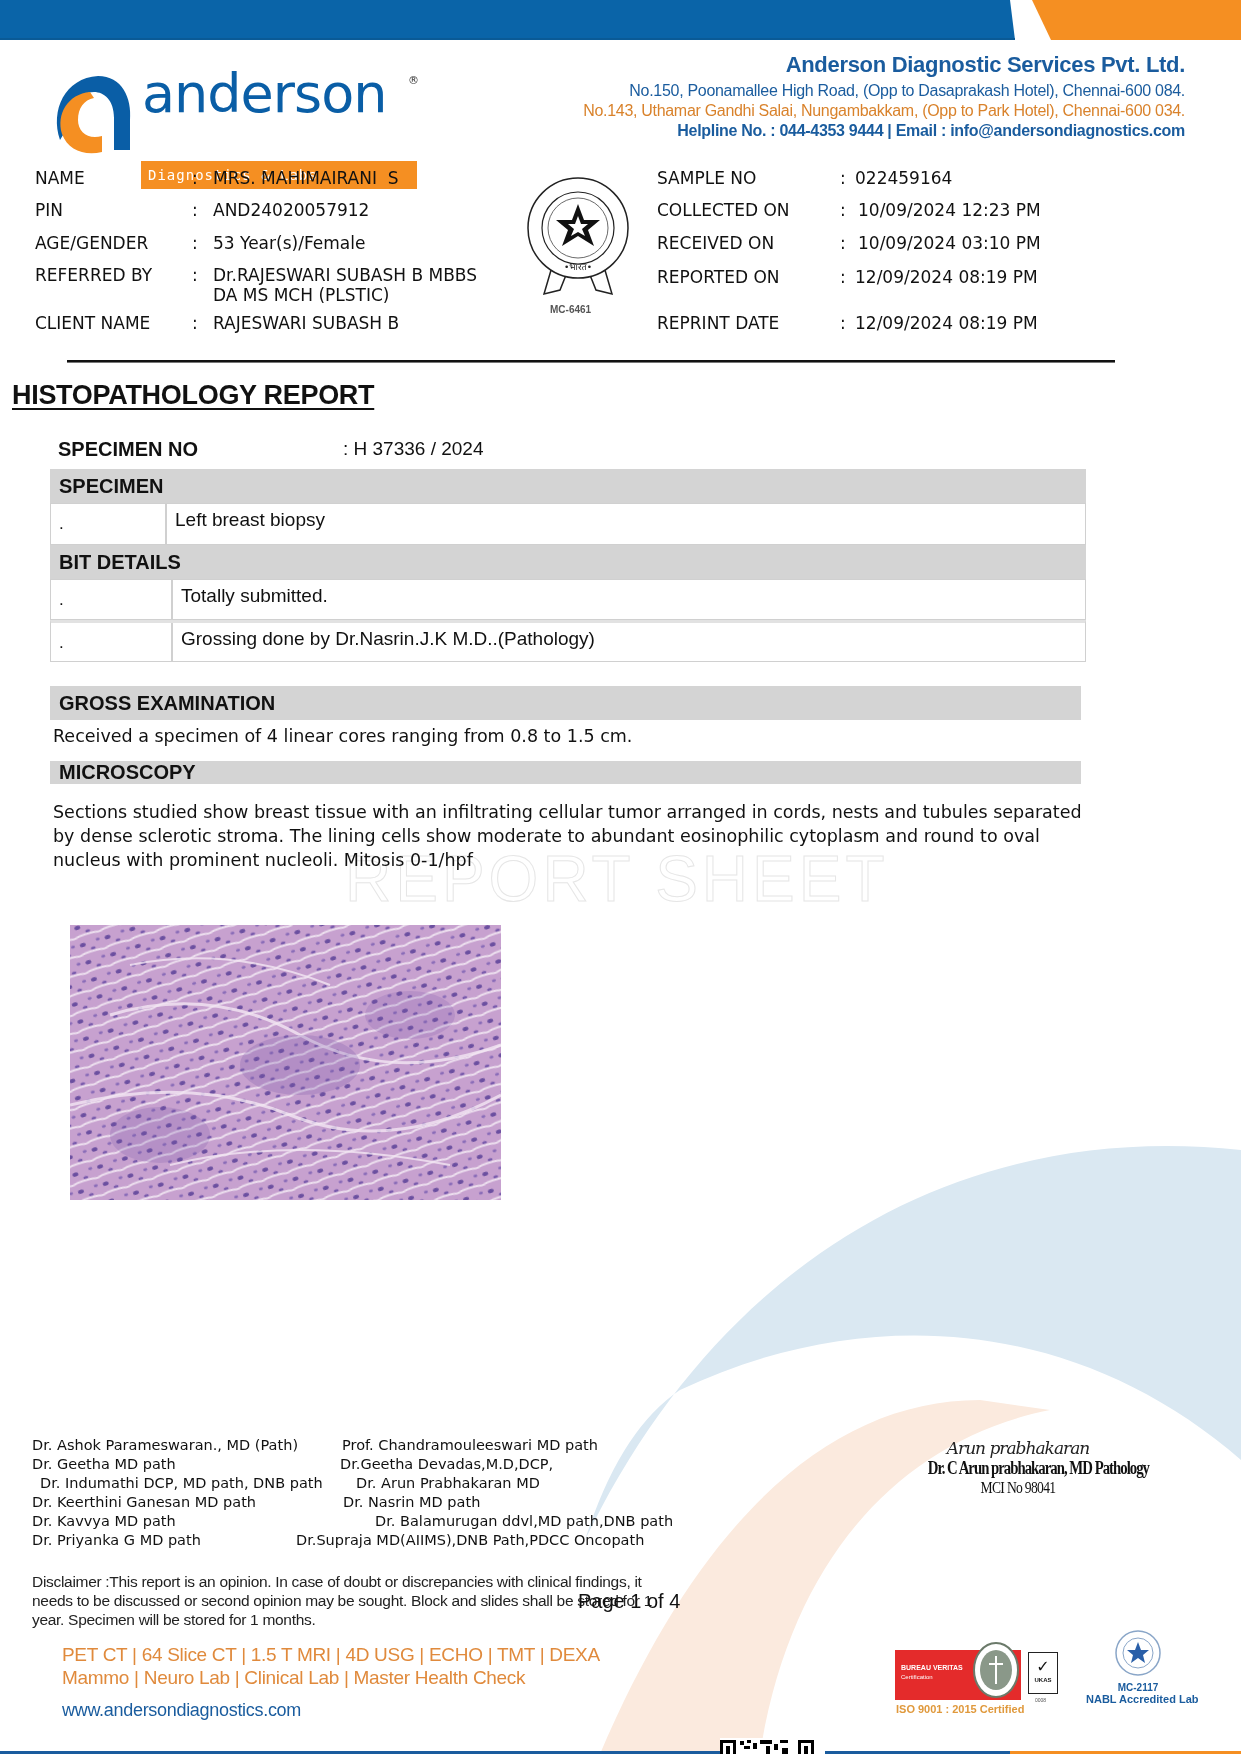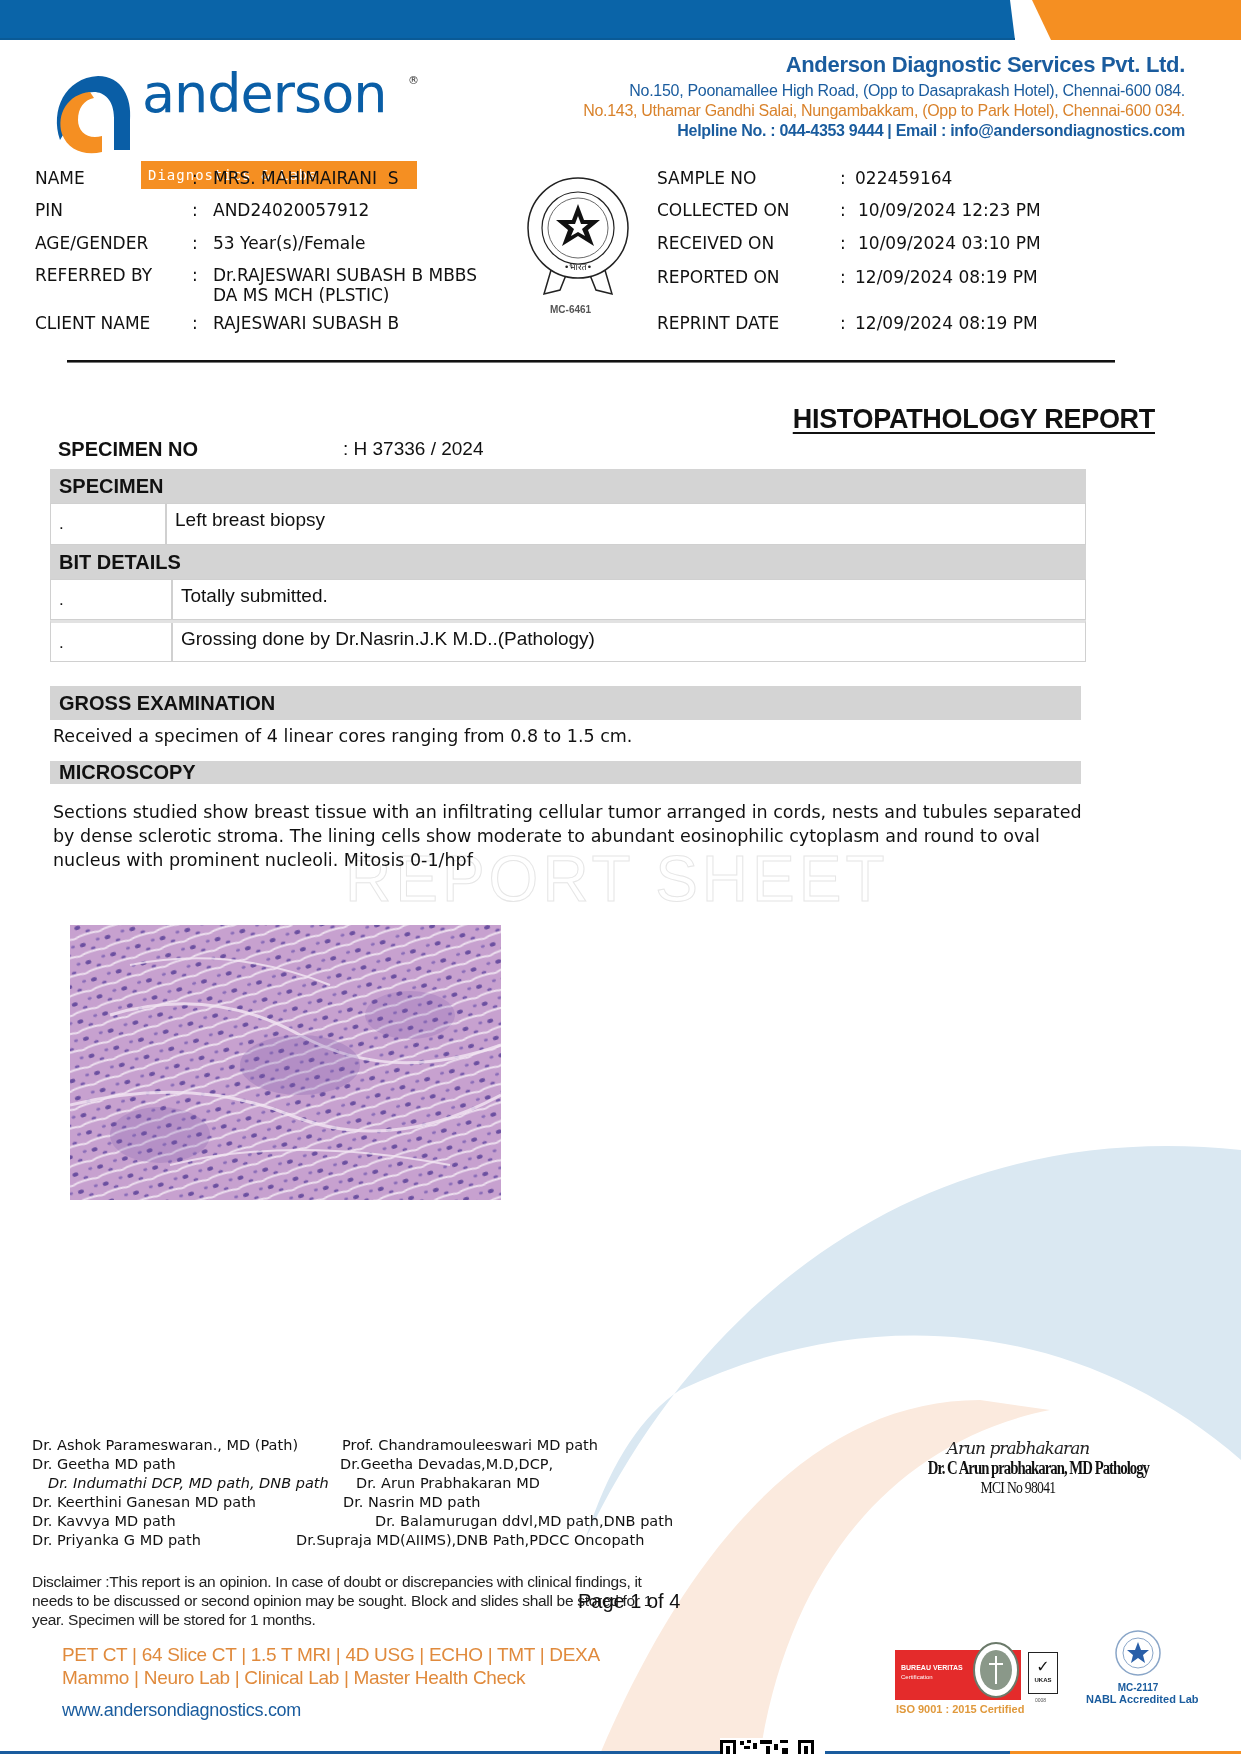--- a/index.html
+++ b/index.html
@@ -30,21 +30,21 @@
   .info { font-family: "DejaVu Sans", sans-serif; font-size: 17px; color: #111; }
   .info .row { position: absolute; white-space: nowrap; }
   .info .lbl { position: absolute; left: 0; }
   .info .colon { position: absolute; }
   .info .val { position: absolute; }
 
   .seal { left: 524px; top: 172px; width: 108px; height: 150px; }
 
   .sep { left: 67px; top: 360px; width: 1048px; height: 3px; background: #111; border-bottom: 1px solid #777; }
 
-  .title { left: 0; width: 1155px; top: 380px; text-align: right; margin-top: 24px; }
+  .title { left: 12px; width: 1155px; top: 380px; text-align: left; }
   .title span { font-family: "Liberation Sans", sans-serif; font-weight: bold; font-size: 27px; text-decoration: underline; text-underline-offset: 4px; letter-spacing: -0.3px; }
 
   .spec-no { left: 58px; top: 438px; font-family: "Liberation Sans", sans-serif; font-size: 20px; font-weight: bold; }
   .spec-no-val { left: 343px; top: 438px; font-family: "Liberation Sans", sans-serif; font-size: 19px; }
 
   .section-head { background: #d4d4d4; font-family: "Liberation Sans", sans-serif; font-weight: bold; font-size: 20px; padding-left: 9px; display: flex; align-items: center; }
   .tbl-row { display: flex; background: #fff; border: 1px solid #d0d0d0; }
   .tbl-row .c1 { width: 115px; border-right: 2px solid #d0d0d0; font-family: "Liberation Sans", sans-serif; font-size: 17px; padding: 10px 8px; }
   .tbl-row .c2 { flex: 1; font-family: "Liberation Sans", sans-serif; font-size: 19px; padding: 5px 8px; }
 
@@ -232,21 +232,21 @@
     <path d="M100 240 Q 220 210 380 240" stroke="#f2e6f3" stroke-width="2" fill="none" opacity="0.8"></path>
     <ellipse cx="230" cy="140" rx="60" ry="30" fill="#7656a8" opacity="0.25"></ellipse>
     <ellipse cx="90" cy="210" rx="50" ry="28" fill="#7656a8" opacity="0.22"></ellipse>
     <ellipse cx="340" cy="90" rx="45" ry="24" fill="#7656a8" opacity="0.2"></ellipse>
   </svg>
 </div>
 
 <div class="abs doctors" style="left:32px;top:1436px;width:640px;height:120px;">
   <div style="left:0;top:0;">Dr. Ashok Parameswaran., MD (Path)</div>
   <div style="left:0;top:19px;">Dr. Geetha MD path</div>
-  <div style="left:16px;top:38px;font-style:italic;">Dr. Indumathi DCP, MD path, DNB path</div>
+  <div style="left:8px;top:38px;">Dr. Indumathi DCP, MD path, DNB path</div>
   <div style="left:0;top:57px;">Dr. Keerthini Ganesan MD path</div>
   <div style="left:0;top:76px;">Dr. Kavvya MD path</div>
   <div style="left:0;top:95px;">Dr. Priyanka G MD path</div>
   <div style="left:310px;top:0;">Prof. Chandramouleeswari MD path</div>
   <div style="left:308px;top:19px;">Dr.Geetha Devadas,M.D,DCP,</div>
   <div style="left:324px;top:38px;">Dr. Arun Prabhakaran MD</div>
   <div style="left:311px;top:57px;">Dr. Nasrin MD path</div>
   <div style="left:311px;top:76px;margin-left:32px;">Dr. Balamurugan ddvl,MD path,DNB path</div>
   <div style="left:264px;top:95px;">Dr.Supraja MD(AIIMS),DNB Path,PDCC Oncopath</div>
 </div>

